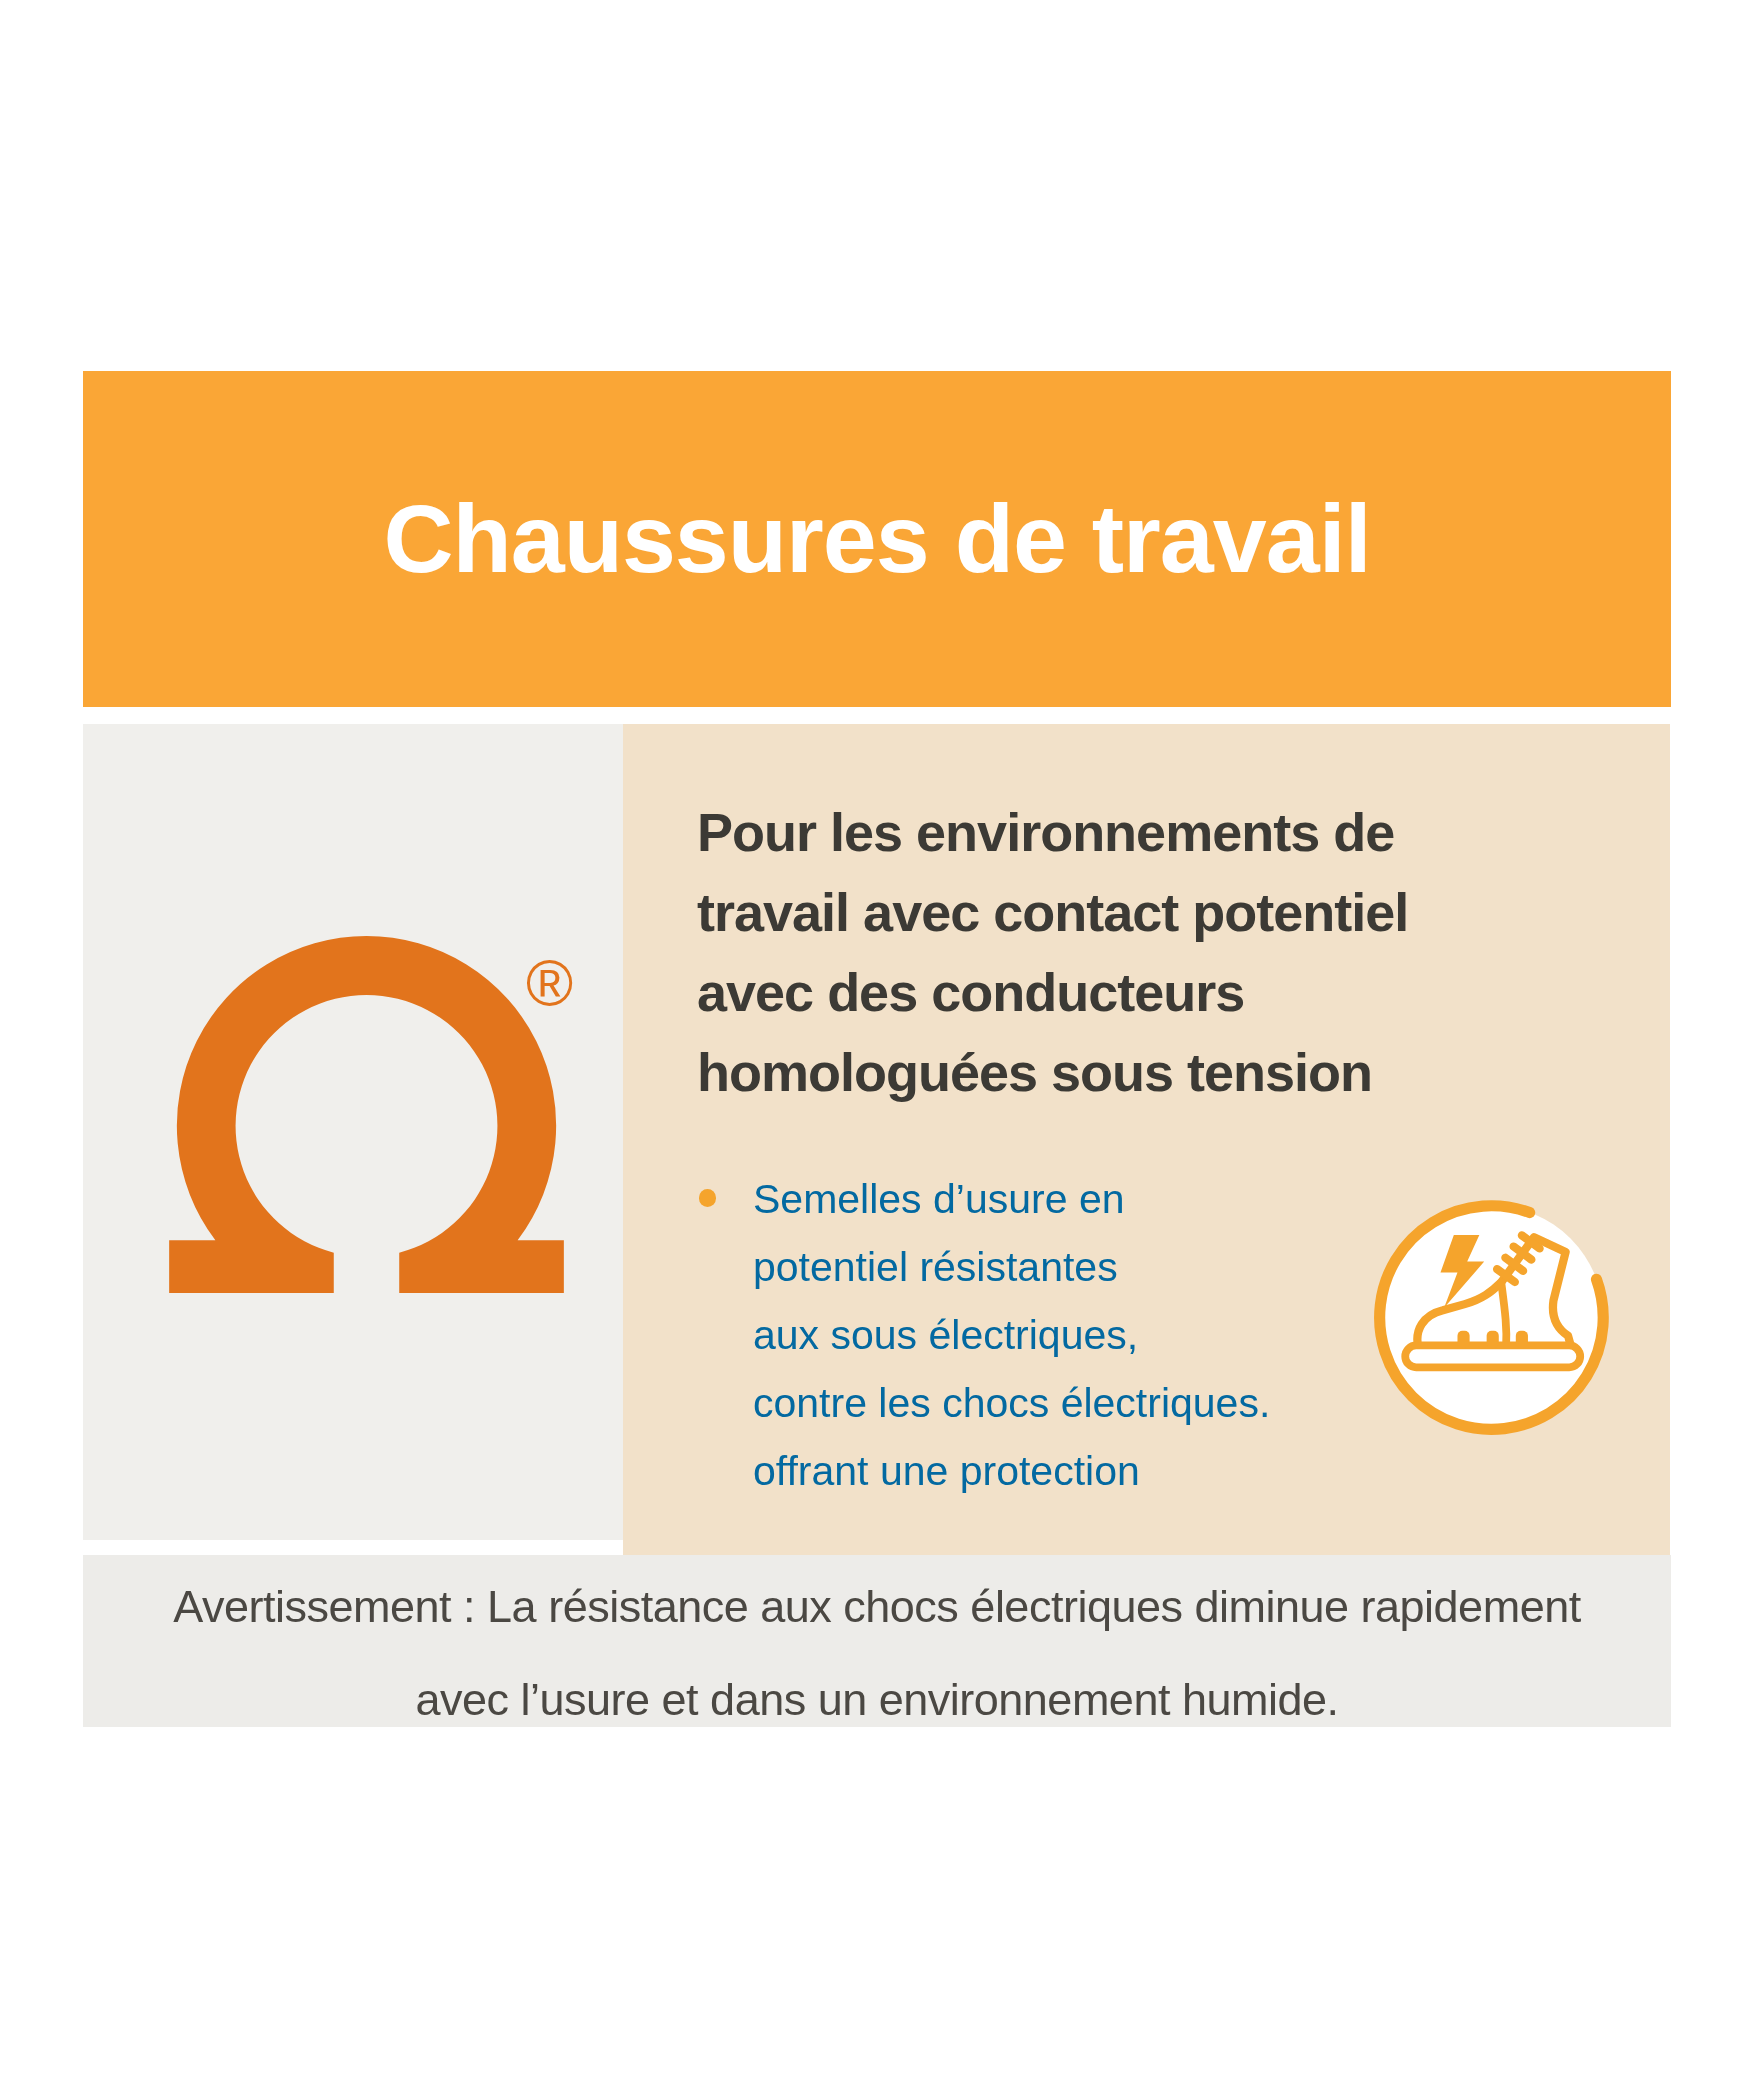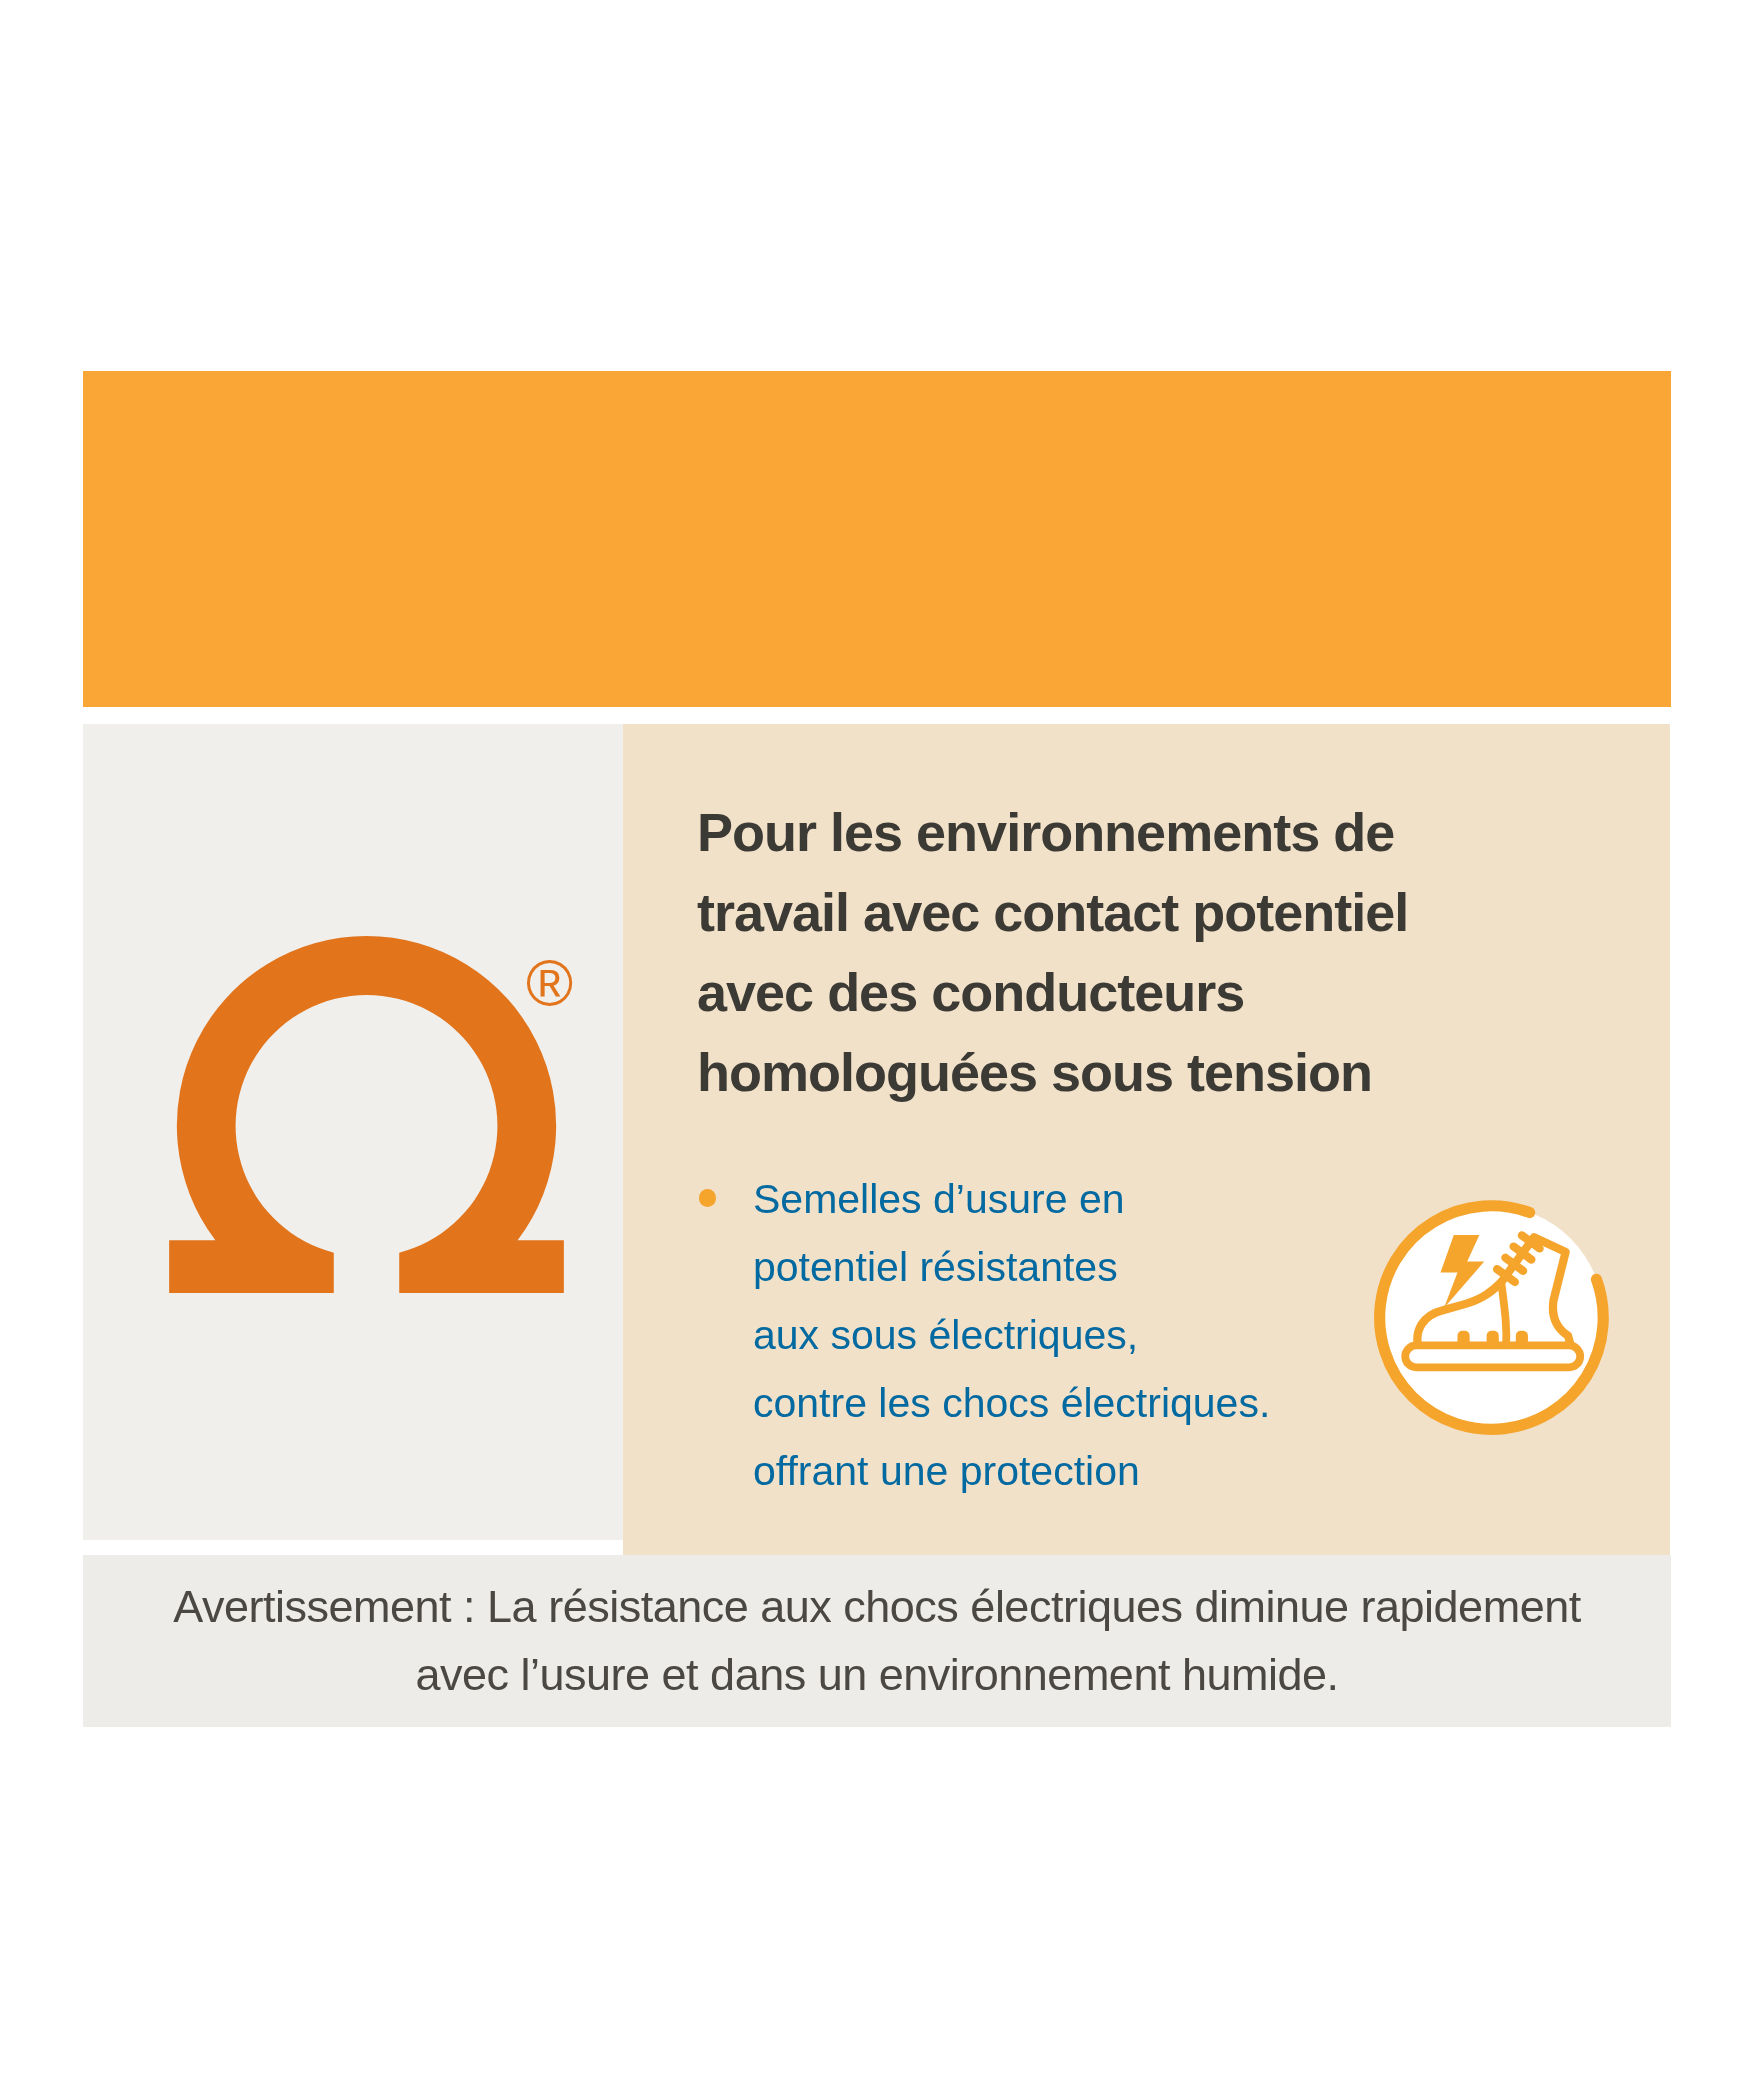--- a/index.html
+++ b/index.html
@@ -65,27 +65,28 @@
   .boot-badge svg { display:block; width:243px; height:243px; }
 
   
   .warning-band {
     position:absolute; left:83px; top:1555px; width:1588px; height:172px;
     background:#EDECE9;
     display:flex; flex-direction:column; align-items:center; justify-content:center;
   }
   .warning-line {
     color:#4B4843; font-weight:400; font-size:45px; line-height:68px;
-    letter-spacing:-0.5px; white-space:nowrap; text-align:center;
+    letter-spacing:-0.5px; white-space:nowrap; text-align:center;margin-top:25px;
   }
 </style>
 </head>
 <body>
 
 <div class="header-band">
+  <div class="title-line">Chaussures de travail</div>
 </div>
 
 <div class="columns">
 
   <div class="logo-panel">
     <div class="omega-wrap">
       <svg viewBox="0 0 410 375" aria-hidden="true">
         <path fill="#E2741C" d="M205 1
              A197 197 0 0 0 48 317
              L0 317 L0 372 L171 372 L171 330

